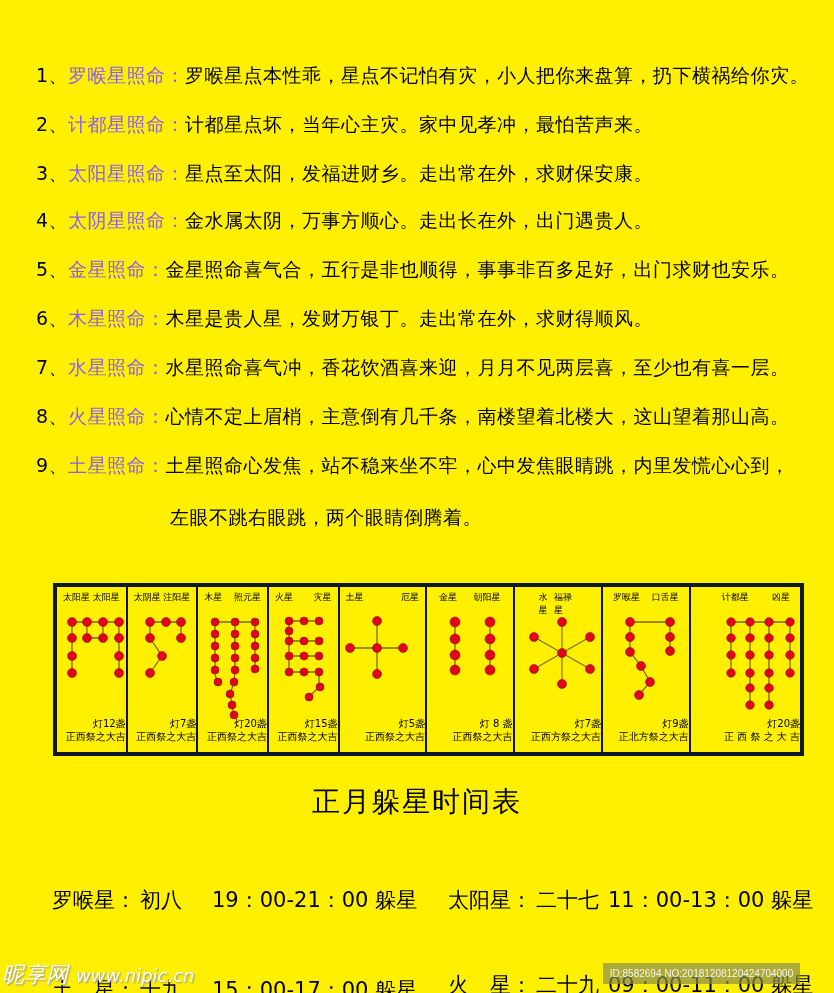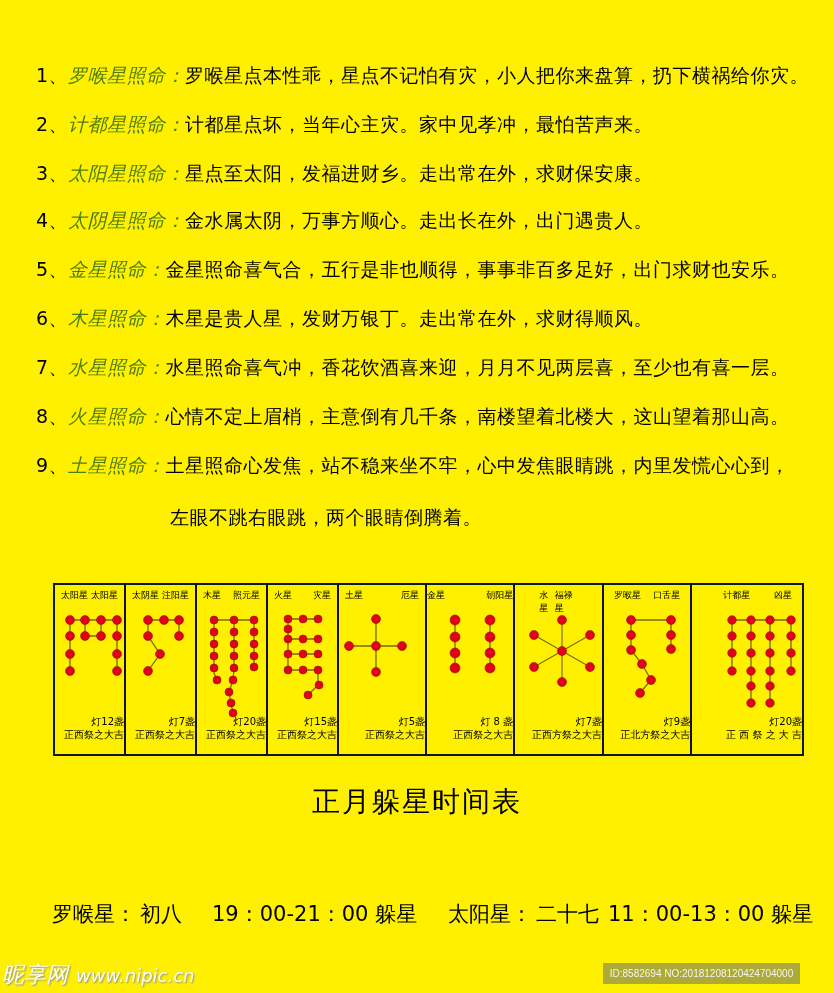--- a/index.html
+++ b/index.html
@@ -12,36 +12,36 @@
     }
     .verse {
       position: absolute;
       left: 36px;
       font-size: 19px;
       line-height: 24px;
       white-space: nowrap;
       letter-spacing: 0.5px;
     }
     .verse .num { color: #000; }
-    .verse .star { color: #4d7c0f; font-style: italic; }
+    .verse .star { color: #8b5cf6; }
     .verse .text { color: #000; }
     .verse-cont {
       position: absolute;
       left: 170px;
       font-size: 19px;
       line-height: 24px;
       white-space: nowrap;
       letter-spacing: 0.5px;
     }
 
     .lamp-table {
       position: absolute;
       left: 53px; top: 583px;
       width: 751px; height: 173px;
-      border: 2px solid #0f172a;
+      border: 4px solid #0f172a;
       display: flex;
     }
     .lamp-cell {
       position: relative;
       border-right: 2px solid #111;
       height: 100%;
     }
     .lamp-cell:last-child { border-right: none; margin-left: 21px; }
     .cell-labels {
       position: absolute; top: 4px; left: 0; right: 0;
@@ -68,21 +68,21 @@
       font-size: 28px; font-weight: normal;
       letter-spacing: 2px;
     }
     .sched-col {
       position: absolute;
       font-size: 21px; line-height: 28px;
       white-space: pre;
     }
     .sched-left { left: 52px; top: 830px; }
     .sched-right { left: 448px; top: 830px; }
-    .sched-row { display: flex; height: 34px; margin-top: 14px; }
+    .sched-row { display: flex; height: 34px; }
     .sched-right .sched-row { height: 28.5px; }
     .s-star { width: 88px; display:inline-block; }
     .s-day { width: 72px; display:inline-block; }
     .s-time { display:inline-block; }
 
     .watermark {
       position: absolute; left: 2px; top: 960px;
       font-size: 22px; font-weight: normal; font-style: italic;
       color: #fff;
       text-shadow: 1px 1px 2px #888;
@@ -248,21 +248,21 @@
           <circle cx="37" cy="43" r="4.5"></circle>
         <circle cx="63" cy="43" r="4.5"></circle>
           <circle cx="37" cy="69" r="4.5"></circle>
       </g>
     </svg>
     <div class="cell-count">灯5盏</div>
     <div class="cell-dir">正西祭之大吉</div>
   </div>
 
   <div class="lamp-cell" style="width:93px">
-    <div class="cell-labels" style="padding:0 0">
+    <div class="cell-labels" style="padding:0 12px">
         <span>金星</span>
         <span>朝阳星</span>
       </div>
     <svg class="cell-diagram" width="91" height="110">
       <g stroke="#7a6a00" stroke-width="1.3" fill="none">
         <path d="M28,17 V65 M63,17 V65"></path>
       </g>
       <g fill="#E3001B" stroke="#8a1a00" stroke-width="0.6">
         <circle cx="28" cy="17" r="5"></circle>
           <circle cx="28" cy="34" r="5"></circle>

